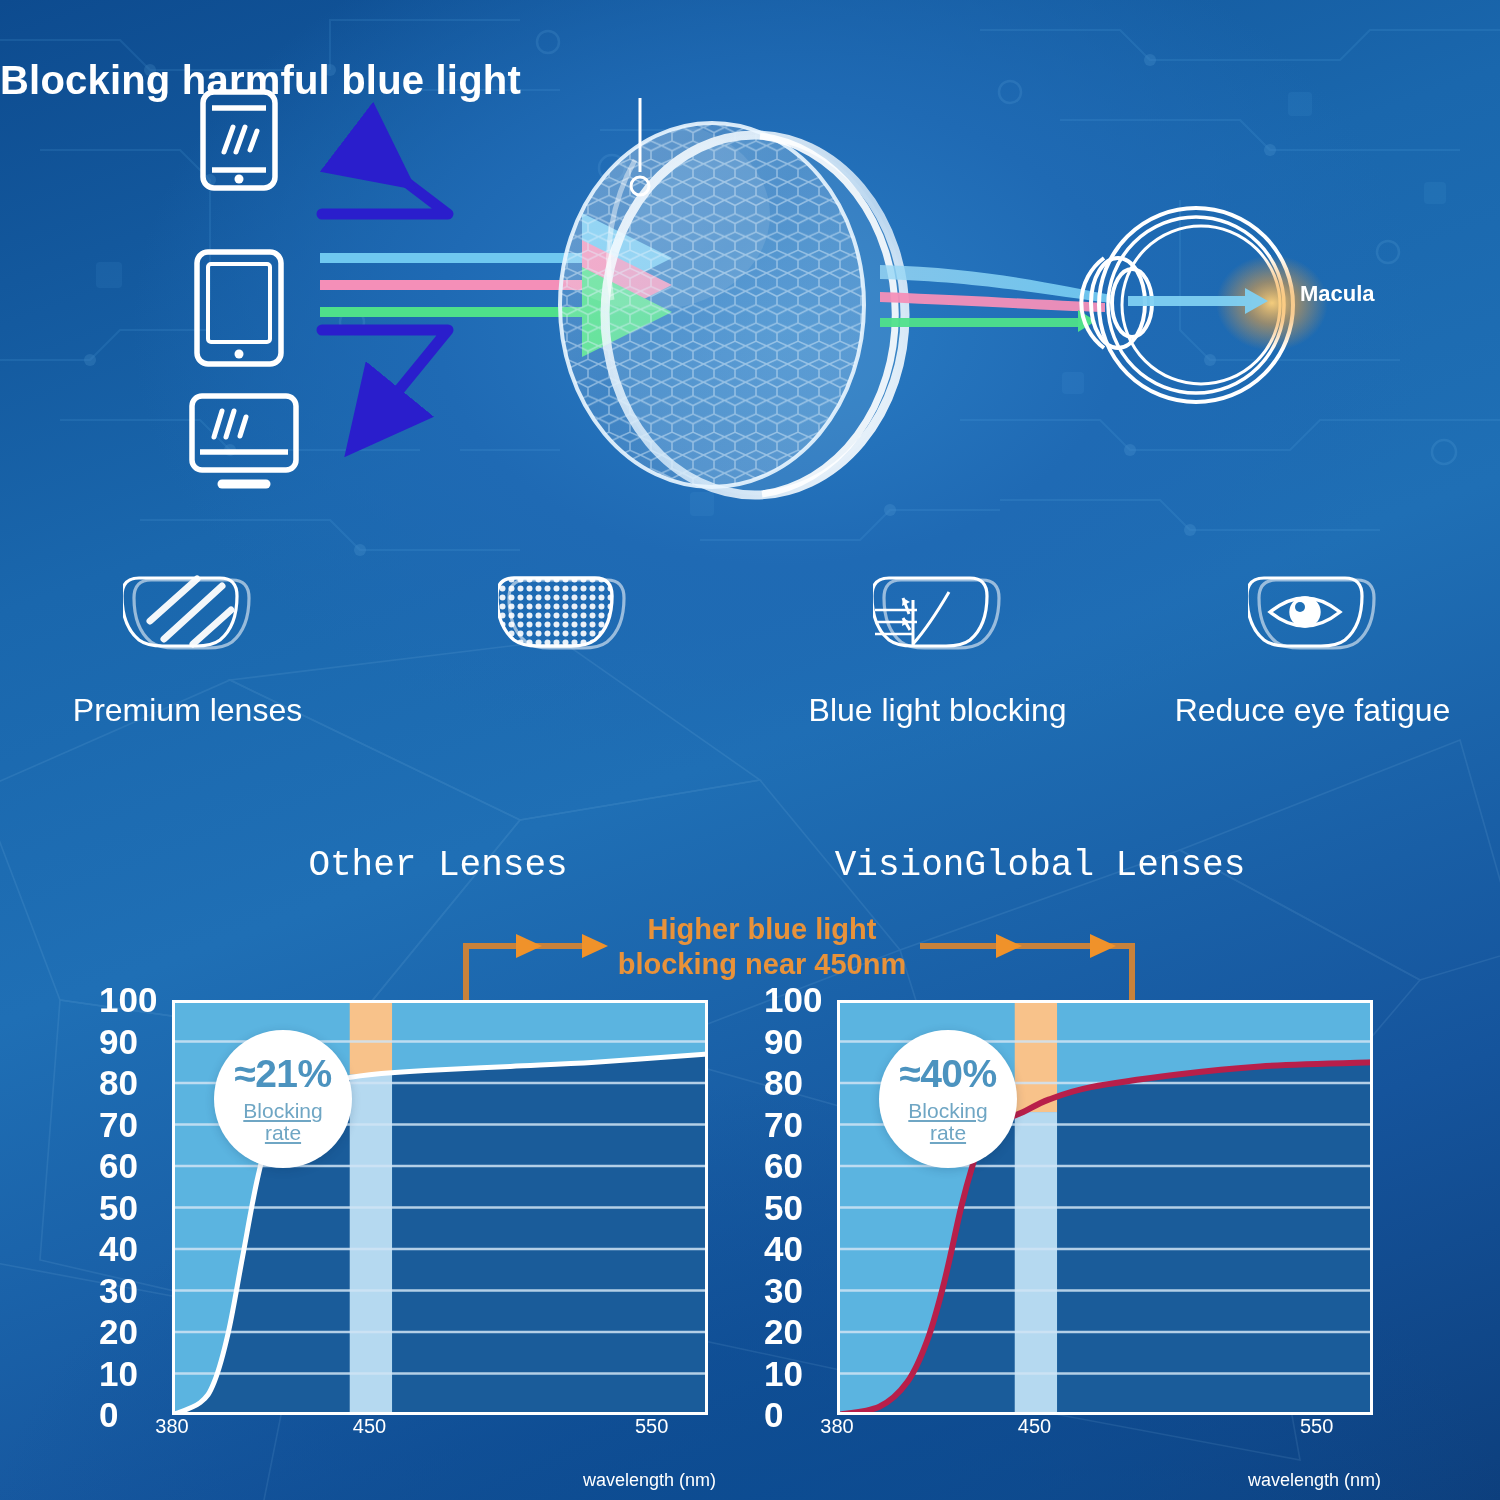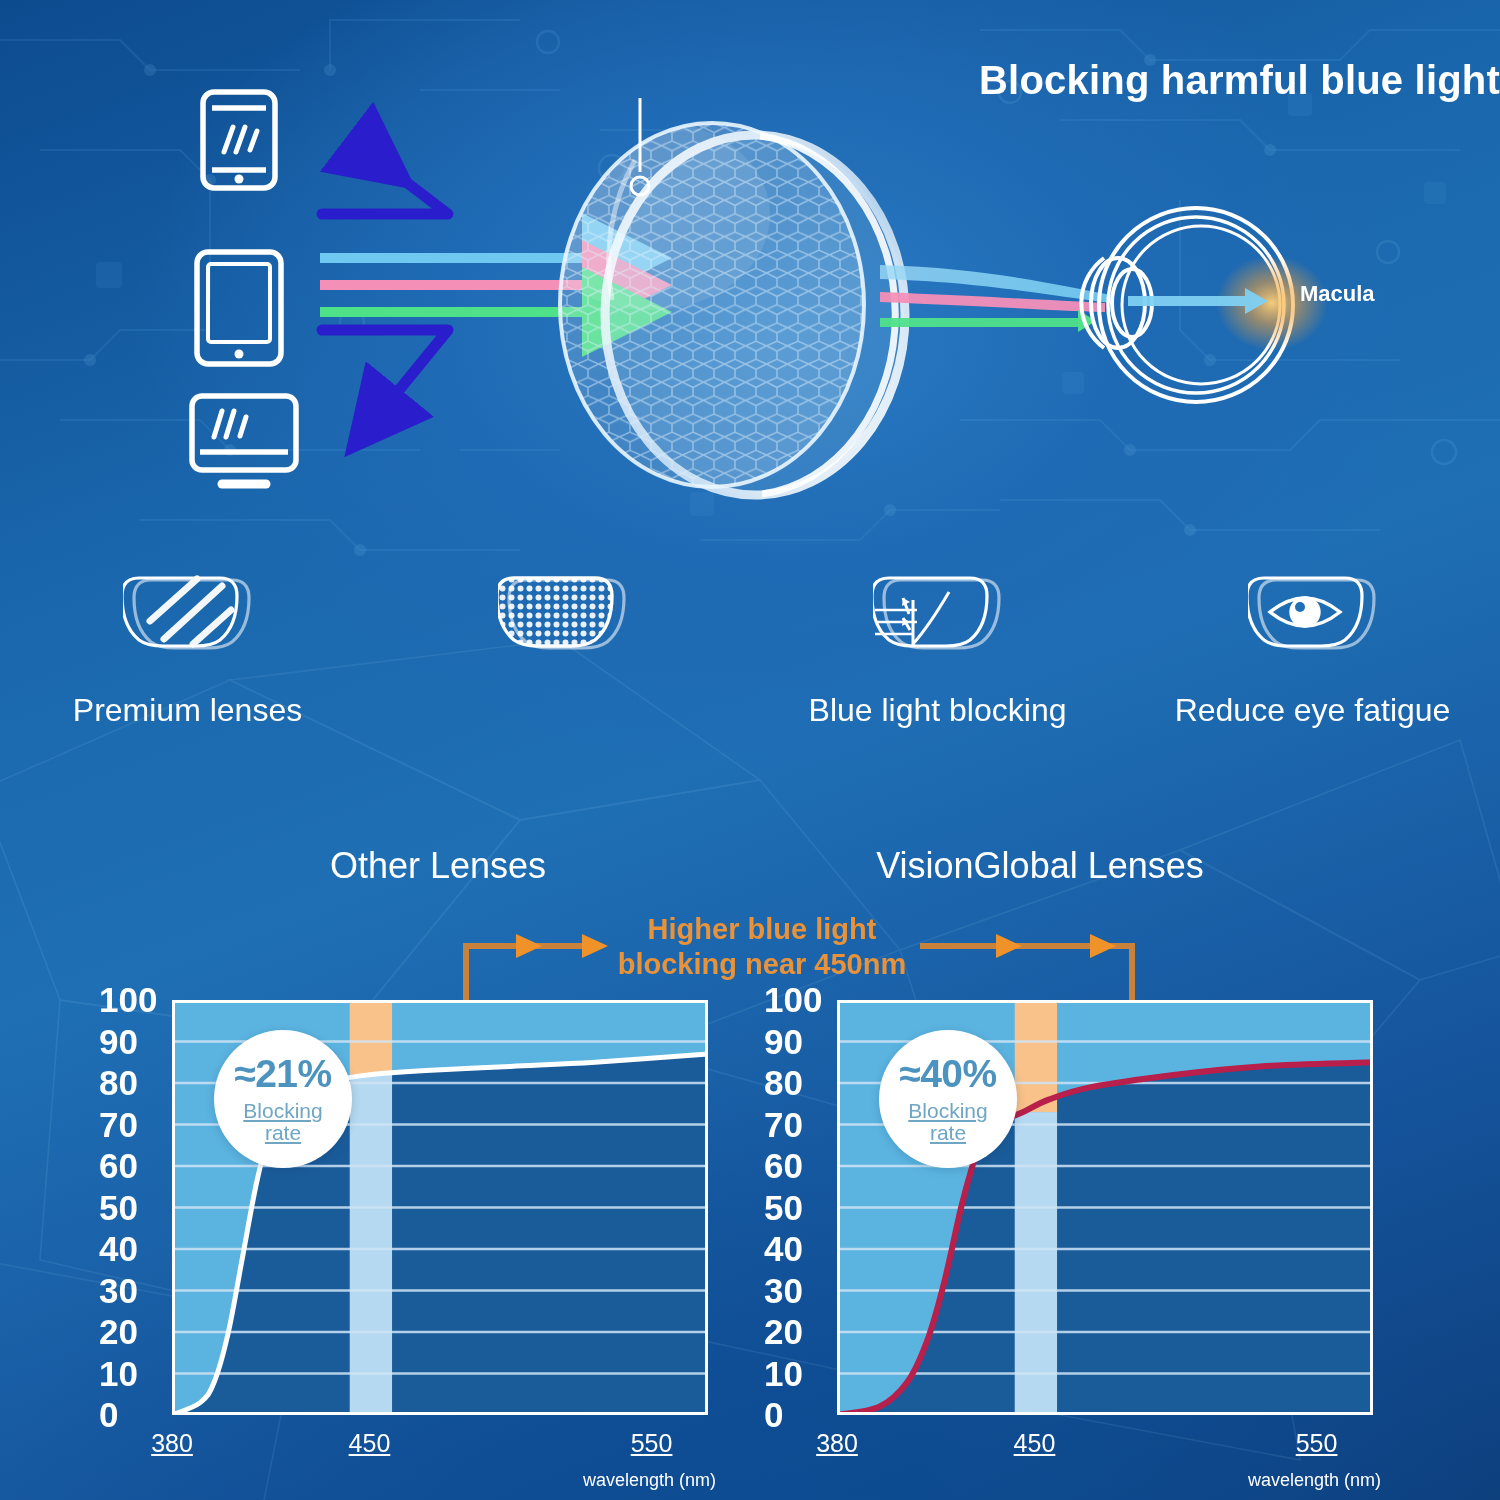--- a/index.html
+++ b/index.html
@@ -16,66 +16,65 @@
       radial-gradient(ellipse 1100px 700px at 50% 105%, #0c4c92 0%, rgba(12,76,146,0) 70%),
       linear-gradient(160deg,#0d4b8f 0%, #1a67ad 30%, #1f6fb5 50%, #15549c 78%, #0d3f7d 100%);
     overflow:hidden;
   }
   .circuit{position:absolute;inset:0;opacity:.30;pointer-events:none;}
   .webbg{position:absolute;left:0;top:620px;width:1500px;height:880px;opacity:.22;pointer-events:none;}
 
   
   .hero{position:absolute;left:0;top:0;width:1500px;height:540px;}
   .hero-title{
-    position:absolute;left:0;top:58px;width:1500px;text-align:right;
+    position:absolute;left:0;top:58px;width:1500px;text-align:left;
     font-size:40px;font-weight:700;color:#ffffff;letter-spacing:.2px;
   }
   .macula-label{
     position:absolute;left:1300px;top:281px;
     font-size:22px;font-weight:700;color:#ffffff;white-space:nowrap;
   }
 
   
   .features{position:absolute;left:0;top:566px;width:1500px;height:230px;
     display:flex;align-items:flex-start;}
   .feature{flex:1 1 0;display:flex;flex-direction:column;align-items:center;}
   .feat-icon{width:130px;height:92px;}
   .feat-label{
     margin-top:32px;width:330px;text-align:center;
     font-size:32px;color:#ffffff;line-height:1.28;font-weight:400;
   }
 
   
   .cmp-title{
     position:absolute;font-size:36px;color:#ffffff;font-weight:400;
-    text-align:center;width:500px;top:845px;
+    text-align:center;width:500px;top:845px;font-family:Liberation Mono, monospace;
   }
   #title-left{left:188px;}
   #title-right{left:790px;}
 
   .callout{
     position:absolute;left:612px;top:912px;width:300px;text-align:center;
     font-size:29px;font-weight:700;color:#E8923A;line-height:1.22;
   }
 
   .chart{position:absolute;top:1000px;width:536px;height:415px;}
   #chart-left{left:172px;}
   #chart-right{left:837px;}
 
   .ylab{
     position:absolute;right:100%;margin-right:11px;
     font-size:35px;font-weight:700;color:#ffffff;
     text-align:left;width:62px;transform:translateY(-50%);
     white-space:nowrap;
   }
   .xlab{
-    position:absolute;top:100%;margin-top:14px;
-    font-size:25px;color:#ffffff;transform:translateX(-50%);
+    position:absolute;top:100%;margin-top:0;
+    font-size:20px;color:#ffffff;transform:translateX(-50%);
     white-space:nowrap;
-    text-decoration:underline;
   }
   .axis-name{
     position:absolute;top:100%;margin-top:55px;right:-8px;
     font-size:18px;color:#ffffff;white-space:nowrap;
   }
   .badge{
     position:absolute;width:138px;height:138px;border-radius:50%;
     background:#ffffff;display:flex;flex-direction:column;
     align-items:center;justify-content:center;top:30px;left:42px;
     box-shadow:0 2px 10px rgba(0,40,80,.18);

